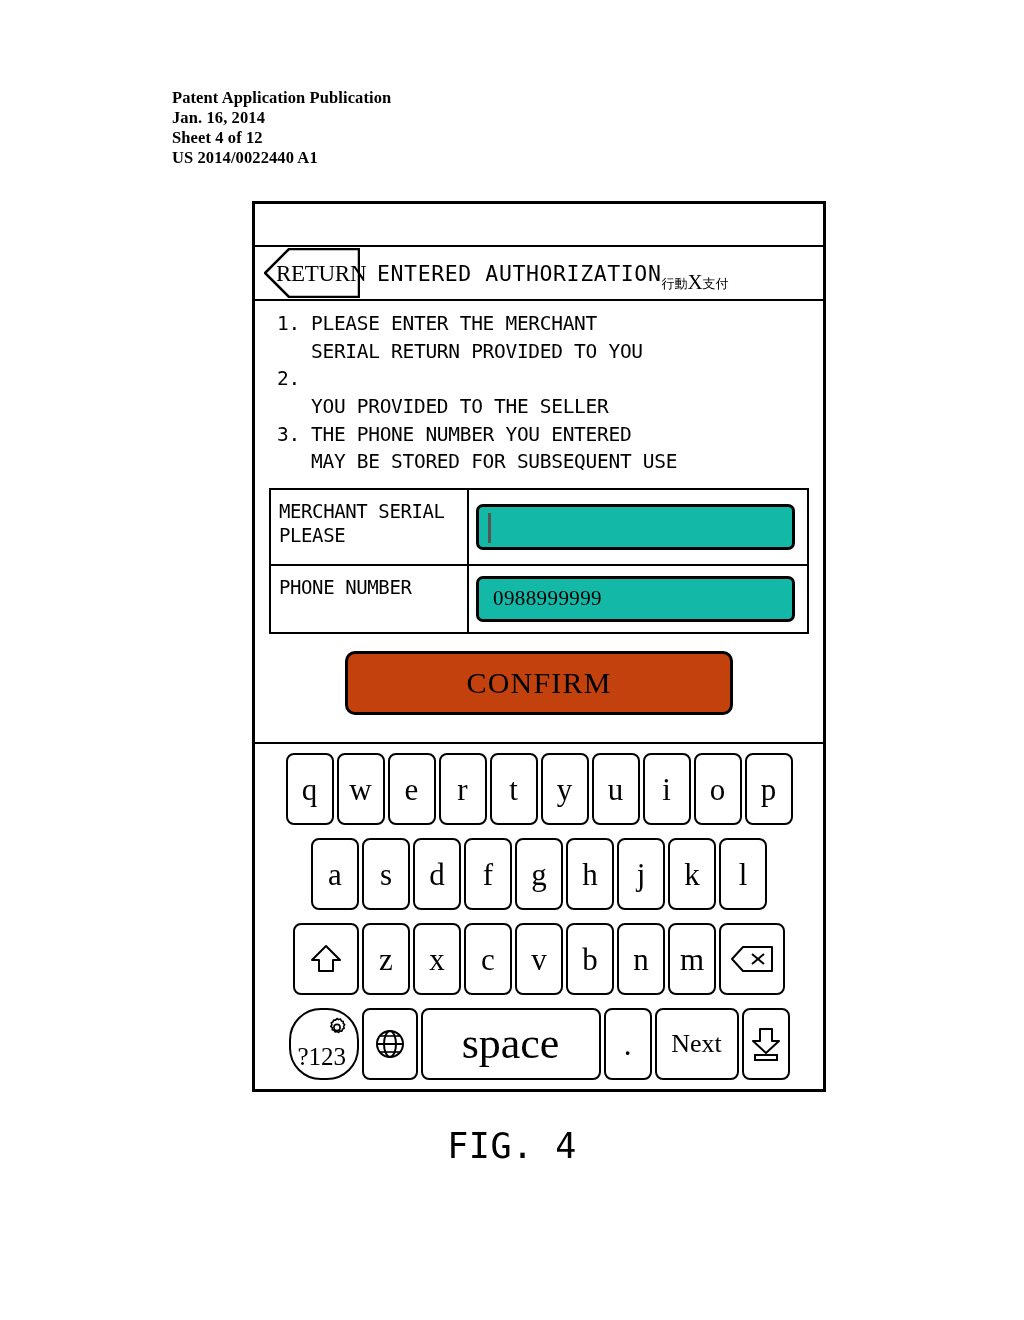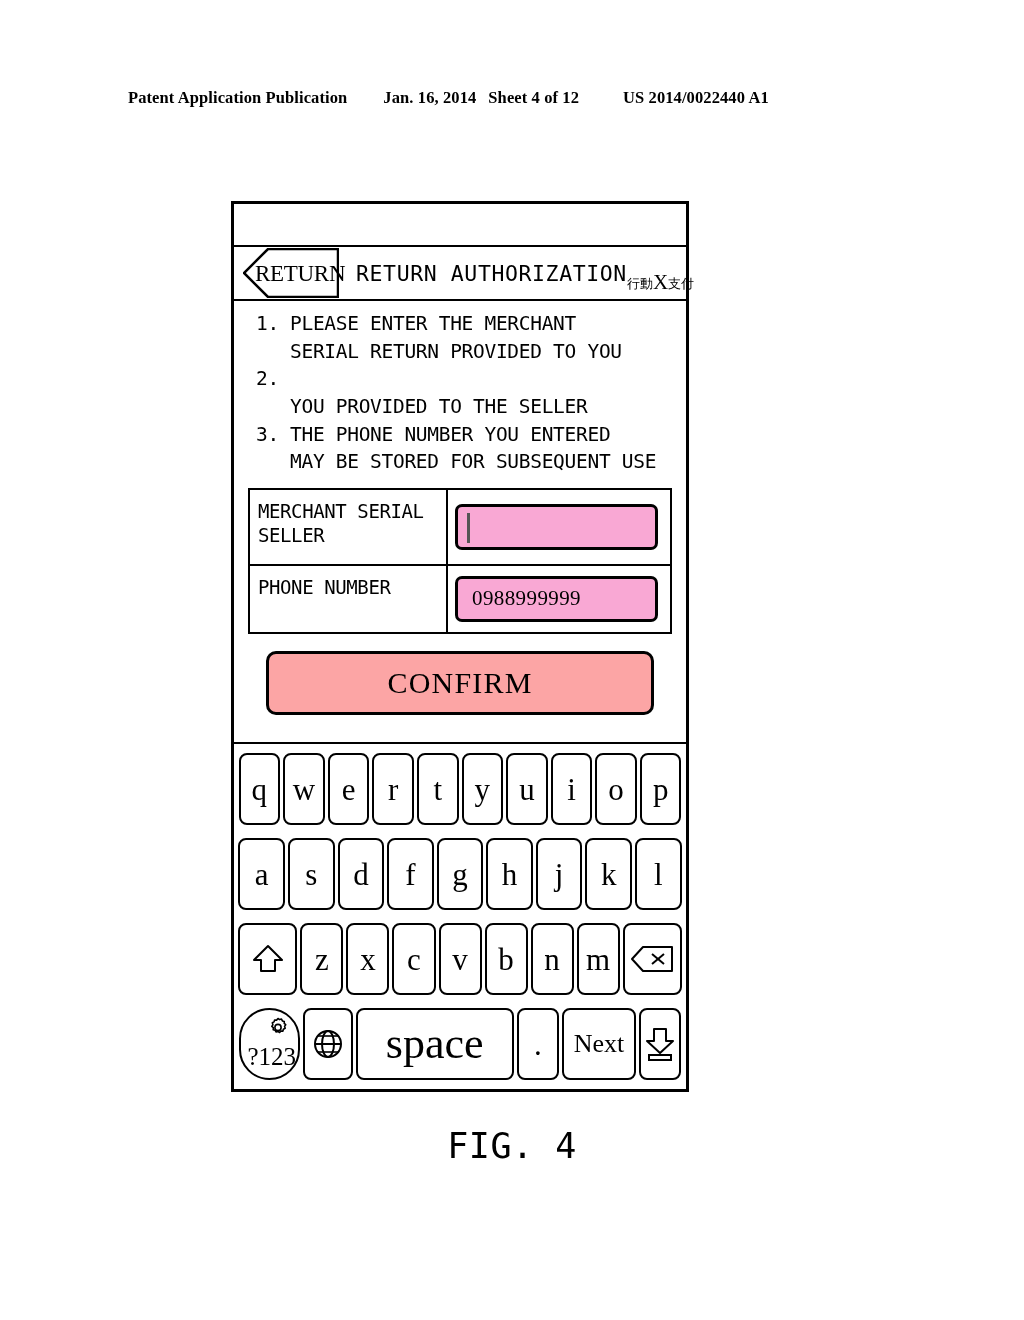--- a/index.html
+++ b/index.html
@@ -22,32 +22,33 @@
     top: 88px;
     left: 128px;
     width: 768px;
     display: flex;
     align-items: baseline;
     font-family: "Liberation Serif", serif;
     font-weight: bold;
     font-size: 16.5px;
     letter-spacing: 0.1px;
     white-space: nowrap;
+    flex-direction: column;
   }
   .pat-header .h-pub    { }
   .pat-header .h-date   { margin-left: 36px; }
   .pat-header .h-sheet  { margin-left: 12px; }
   .pat-header .h-num    { margin-left: 44px; }
 
   
   .device {
     position: absolute;
-    left: 231px;
+    left: 252px;
     top: 201px;
-    width: 458px;
+    width: 574px;
     height: 891px;
     border: 3px solid #000;
     background: #fff;
     box-sizing: border-box;
   }
 
   
   .statusbar {
     height: 43px;
     border-bottom: 2px solid #000;
@@ -155,21 +156,21 @@
     align-items: center;
     padding: 0 12px 0 7px;
   }
   .text-input {
     position: relative;
     width: 100%;
     height: 46px;
     border: 3px solid #000;
     border-radius: 7px;
     box-sizing: border-box;
-    background: #f9a8d4;
+    background: #14b8a6;
     display: flex;
     align-items: center;
     padding-left: 14px;
     font-family: "Liberation Serif", serif;
     font-size: 21px;
     letter-spacing: 0.4px;
   }
   .caret {
     position: absolute;
     left: 9px;
@@ -190,21 +191,21 @@
     height: 64px;
     border: 3px solid #000;
     border-radius: 10px;
     box-sizing: border-box;
     display: flex;
     align-items: center;
     justify-content: center;
     font-family: "Liberation Serif", serif;
     font-size: 30px;
     letter-spacing: 1.2px;
-    background: #fca5a5;
+    background: #c2410c;
   }
 
   
   .keyboard {
     position: absolute;
     left: 0;
     right: 0;
     bottom: 0;
     height: 347px;
     border-top: 2px solid #000;
@@ -287,21 +288,21 @@
 
   <div class="statusbar"></div>
 
   <div class="titlebar">
     <div class="return-btn">
       <svg class="return-shape" viewBox="0 0 96 50" preserveAspectRatio="none">
         <polygon points="25,1 95,1 95,49 25,49 1,25" fill="#ffffff" stroke="#000000" stroke-width="2.5"></polygon>
       </svg>
       <span class="return-label">RETURN</span>
     </div>
-    <span class="title-text">RETURN AUTHORIZATION</span>
+    <span class="title-text">ENTERED AUTHORIZATION</span>
     <span class="brand">
       <span>行動</span><span class="brand-x">X</span><span>支付</span>
     </span>
   </div>
 
   <div class="instructions">
     <div class="instr-item">
       <span class="instr-num">1.</span>
       <span class="instr-lines">
         <span>PLEASE ENTER THE MERCHANT</span>
@@ -335,21 +336,21 @@
       <span class="instr-lines">
         <span>MAY BE STORED FOR SUBSEQUENT USE</span>
       </span>
     </div>
   </div>
 
   <div class="form-table">
     <div class="form-row row-first">
       <div class="form-label">
         <div>MERCHANT SERIAL</div>
-        <div>SELLER</div>
+        <div>PLEASE</div>
       </div>
       <div class="form-field">
         <div class="text-input">
           <span class="caret"></span>
           <span></span>
         </div>
       </div>
     </div>
 
     <div class="form-row">

